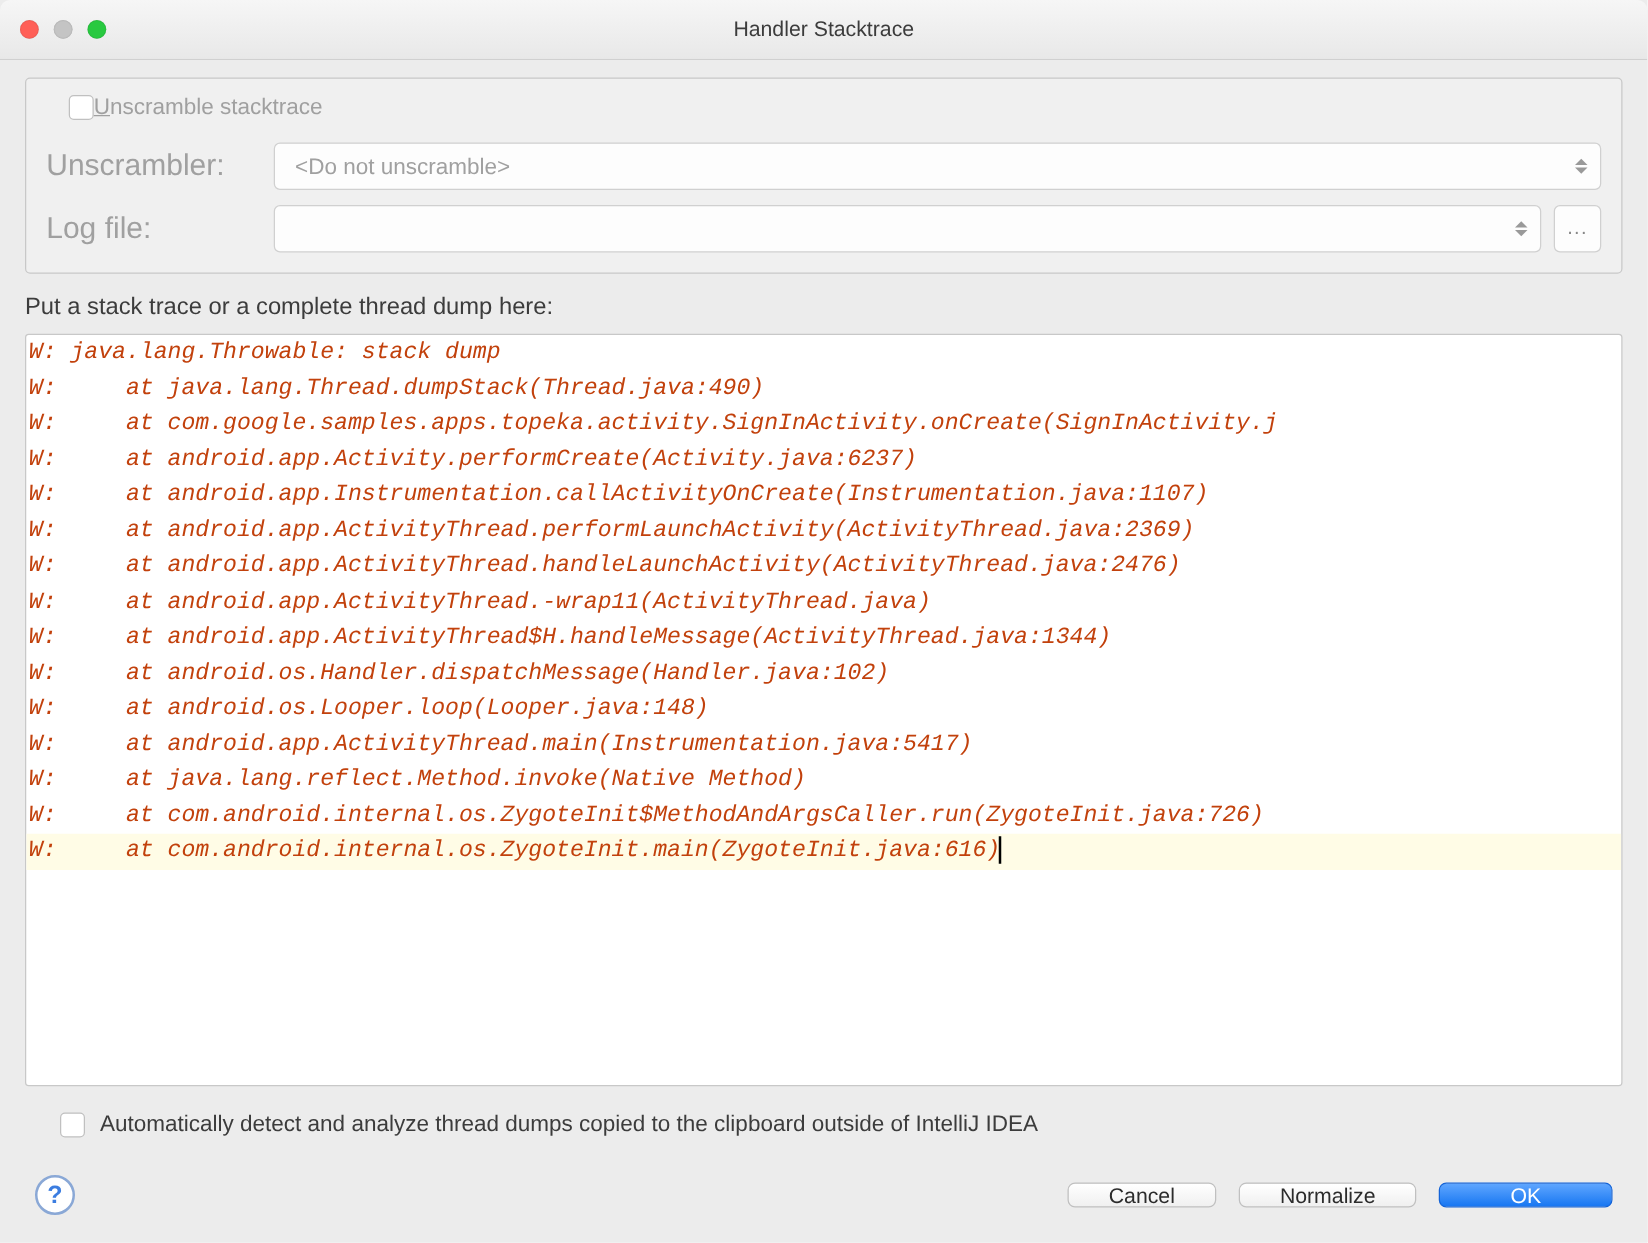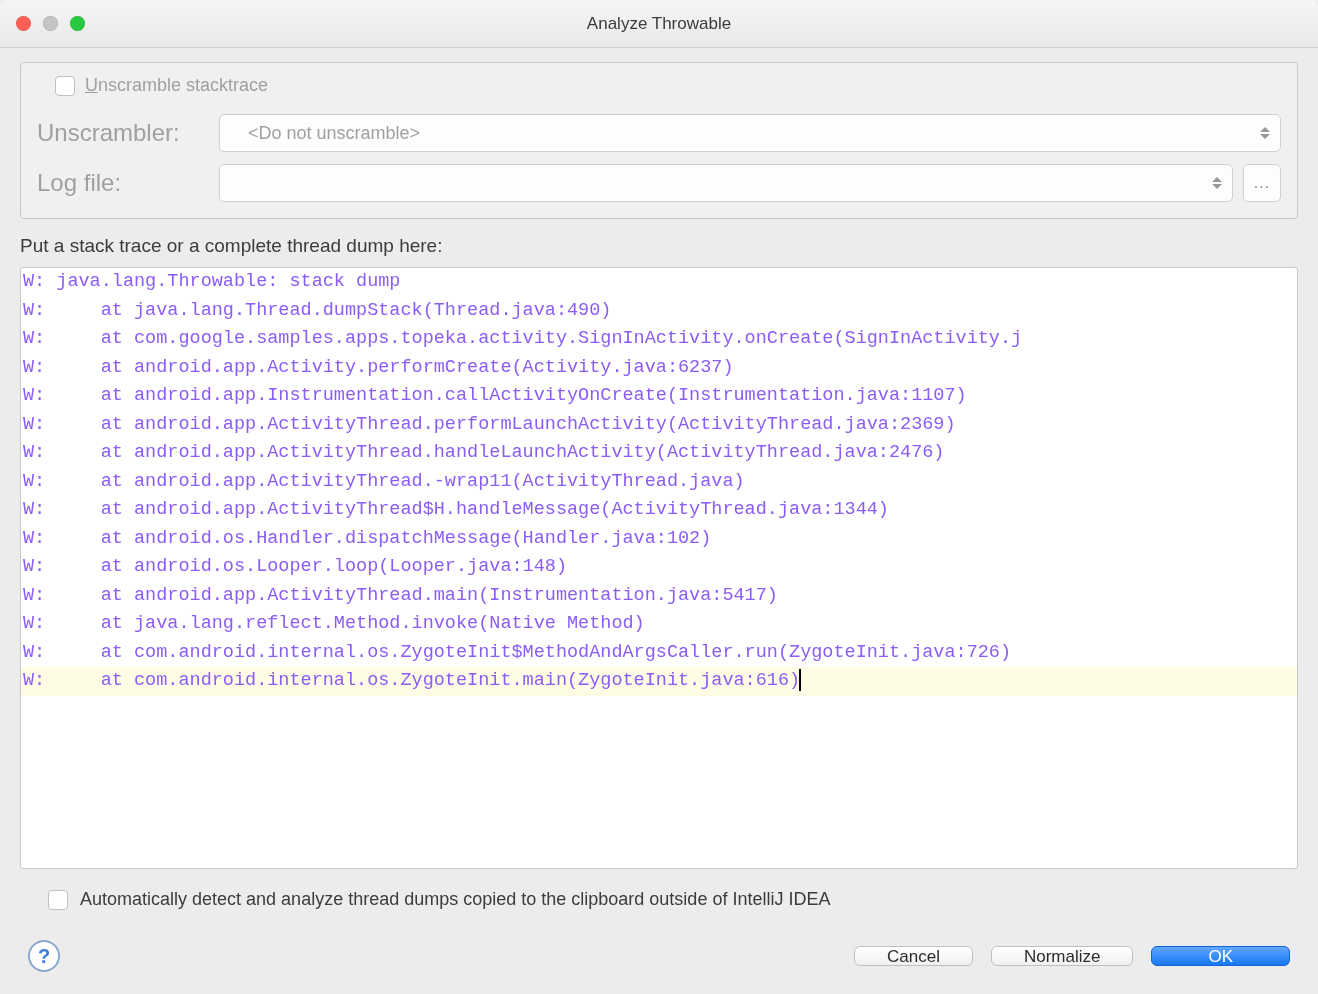--- a/index.html
+++ b/index.html
@@ -63,21 +63,20 @@
     .top-group {
       border: 1px solid #c8c8c8;
       border-radius: 4px;
       background: #f0f0f0;
       padding: 12px 16px 16px 16px;
       margin-bottom: 16px;
     }
     .checkbox-row {
       display: flex;
       align-items: center;
-      gap: 10px;
       margin-bottom: 18px;
       margin-left: 18px;
     }
     .checkbox {
       width: 20px;
       height: 20px;
       background: #fff;
       border: 1px solid #c0c0c0;
       border-radius: 4px;
     }
@@ -101,21 +100,21 @@
       color: #a0a0a0;
     }
     .dropdown {
       flex: 1;
       background: #fdfdfd;
       border: 1px solid #d0d0d0;
       border-radius: 5px;
       height: 38px;
       display: flex;
       align-items: center;
-      padding: 0 28px;
+      padding: 0 16px;
       font-size: 18px;
       color: #a0a0a0;
       position: relative;
     }
     .dropdown-arrows {
       position: absolute;
       right: 10px;
       top: 50%;
       transform: translateY(-50%);
       display: flex;
@@ -174,21 +173,22 @@
       border-radius: 3px;
       overflow: hidden;
       position: relative;
       font-family: "Menlo", "Monaco", "Courier New", monospace;
       font-size: 18.5px;
       line-height: 28.5px;
     }
     .stacktrace-line {
       white-space: pre;
       padding: 0 2px;
-      color: #8b5cf6;
+      color: #c2410c;
+      font-style: italic;
     }
     .highlighted-line {
       background: #fffce6;
       position: relative;
     }
     .cursor {
       display: inline-block;
       width: 2px;
       height: 22px;
       background: #000;
@@ -249,21 +249,21 @@
 </head>
 <body>
 
 <div class="window">
   <div class="titlebar">
     <div class="traffic-lights">
       <div class="traffic-light traffic-red"></div>
       <div class="traffic-light traffic-yellow"></div>
       <div class="traffic-light traffic-green"></div>
     </div>
-    <div class="window-title">Analyze Throwable</div>
+    <div class="window-title">Handler Stacktrace</div>
   </div>
 
   <div class="content-area">
 
     <div class="top-group">
       <div class="checkbox-row">
         <div class="checkbox"></div>
         <div class="checkbox-label"><span class="underline">U</span><span>nscramble stacktrace</span></div>
       </div>
 

